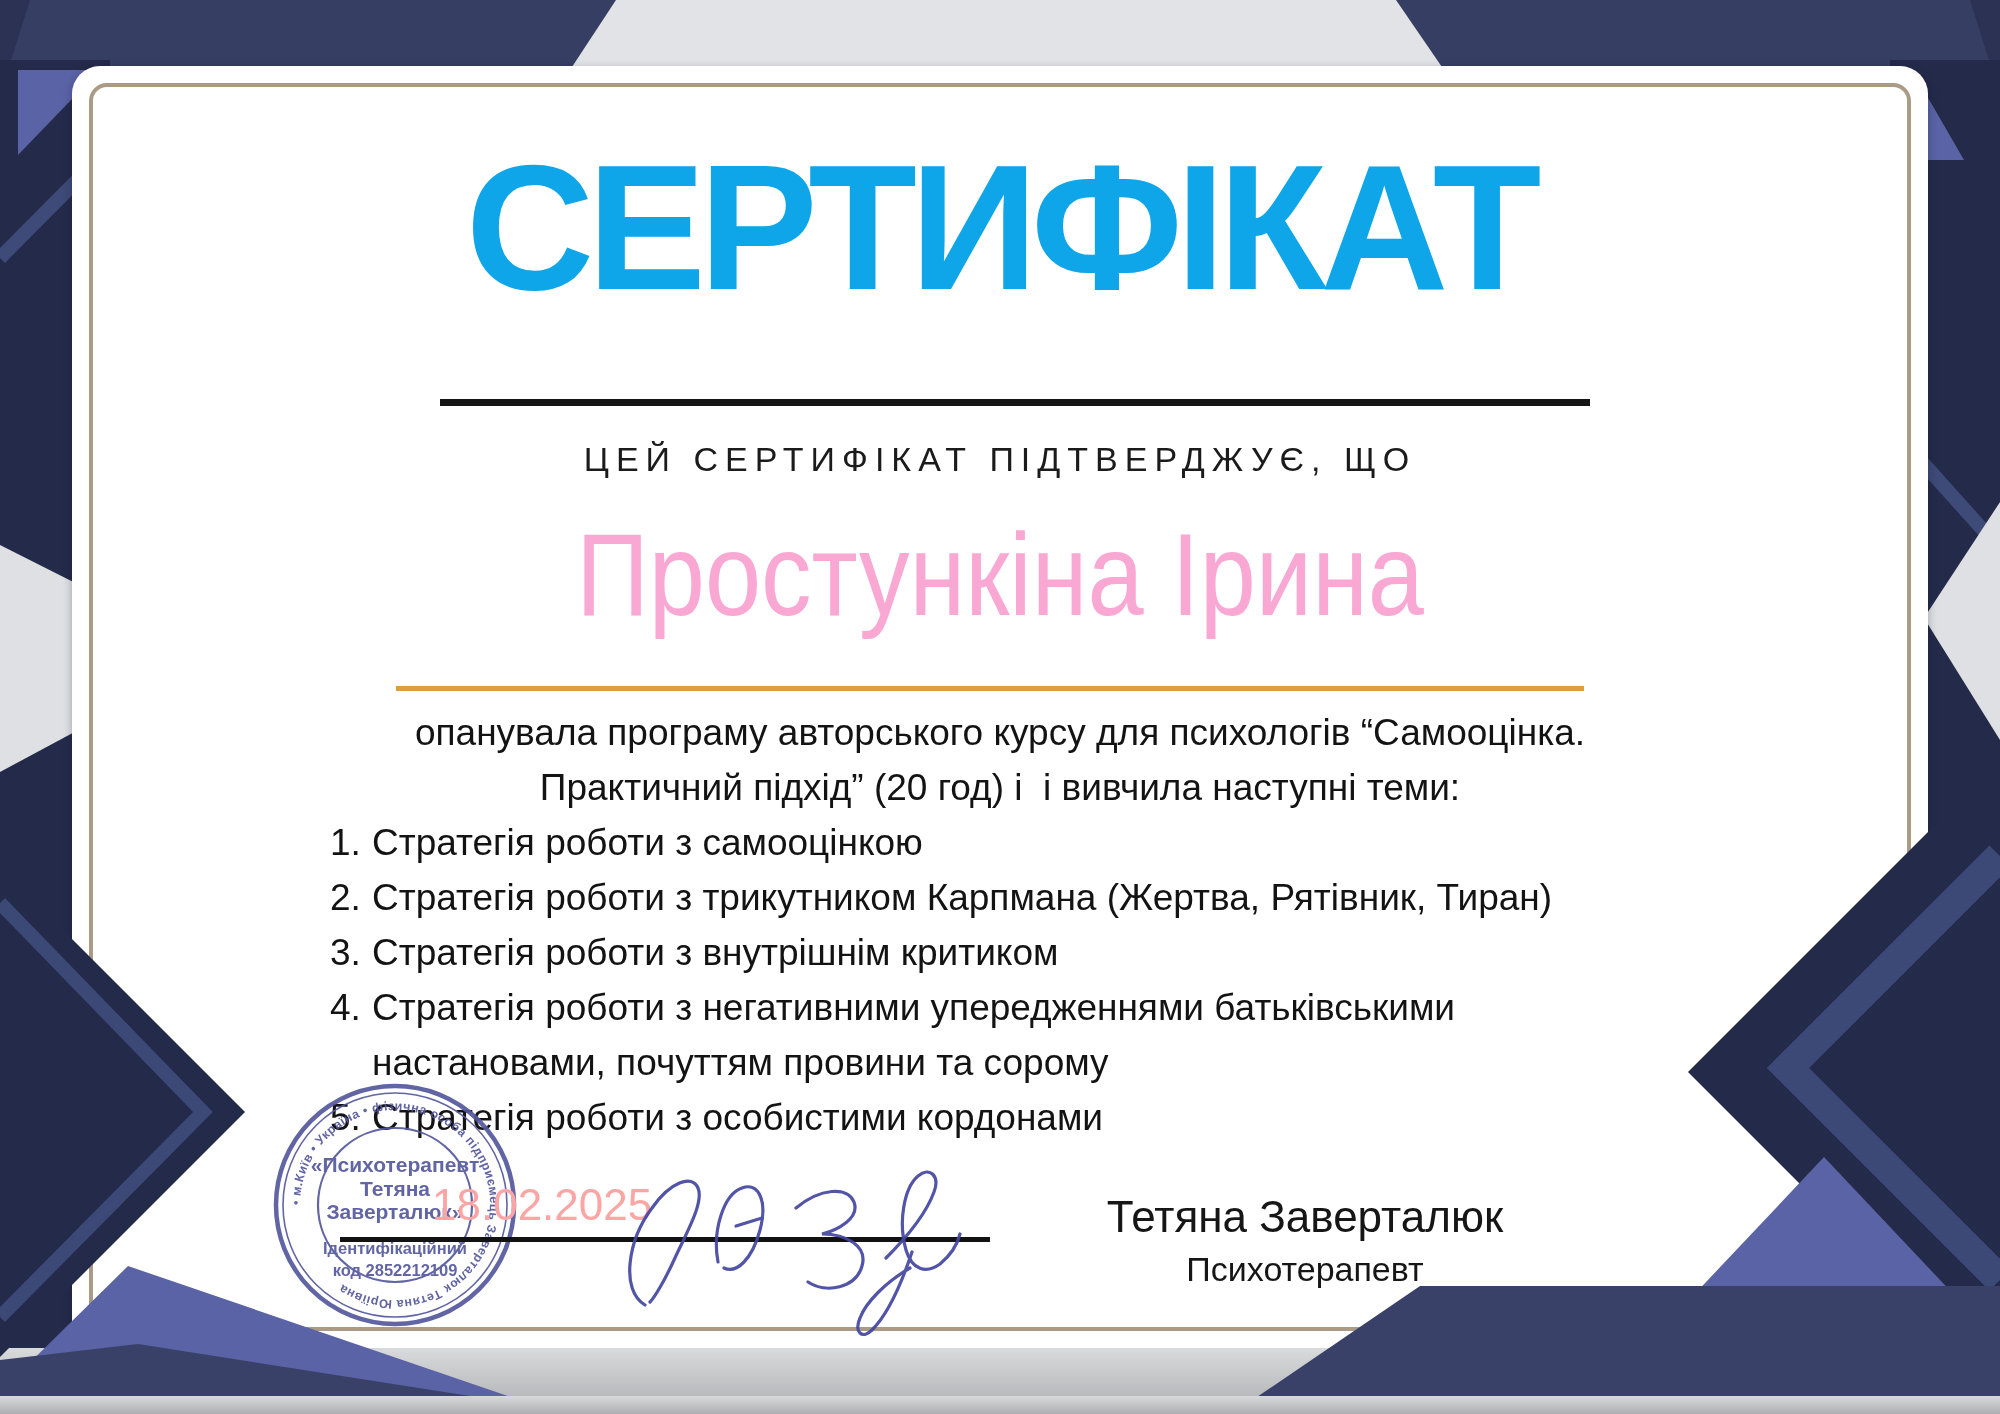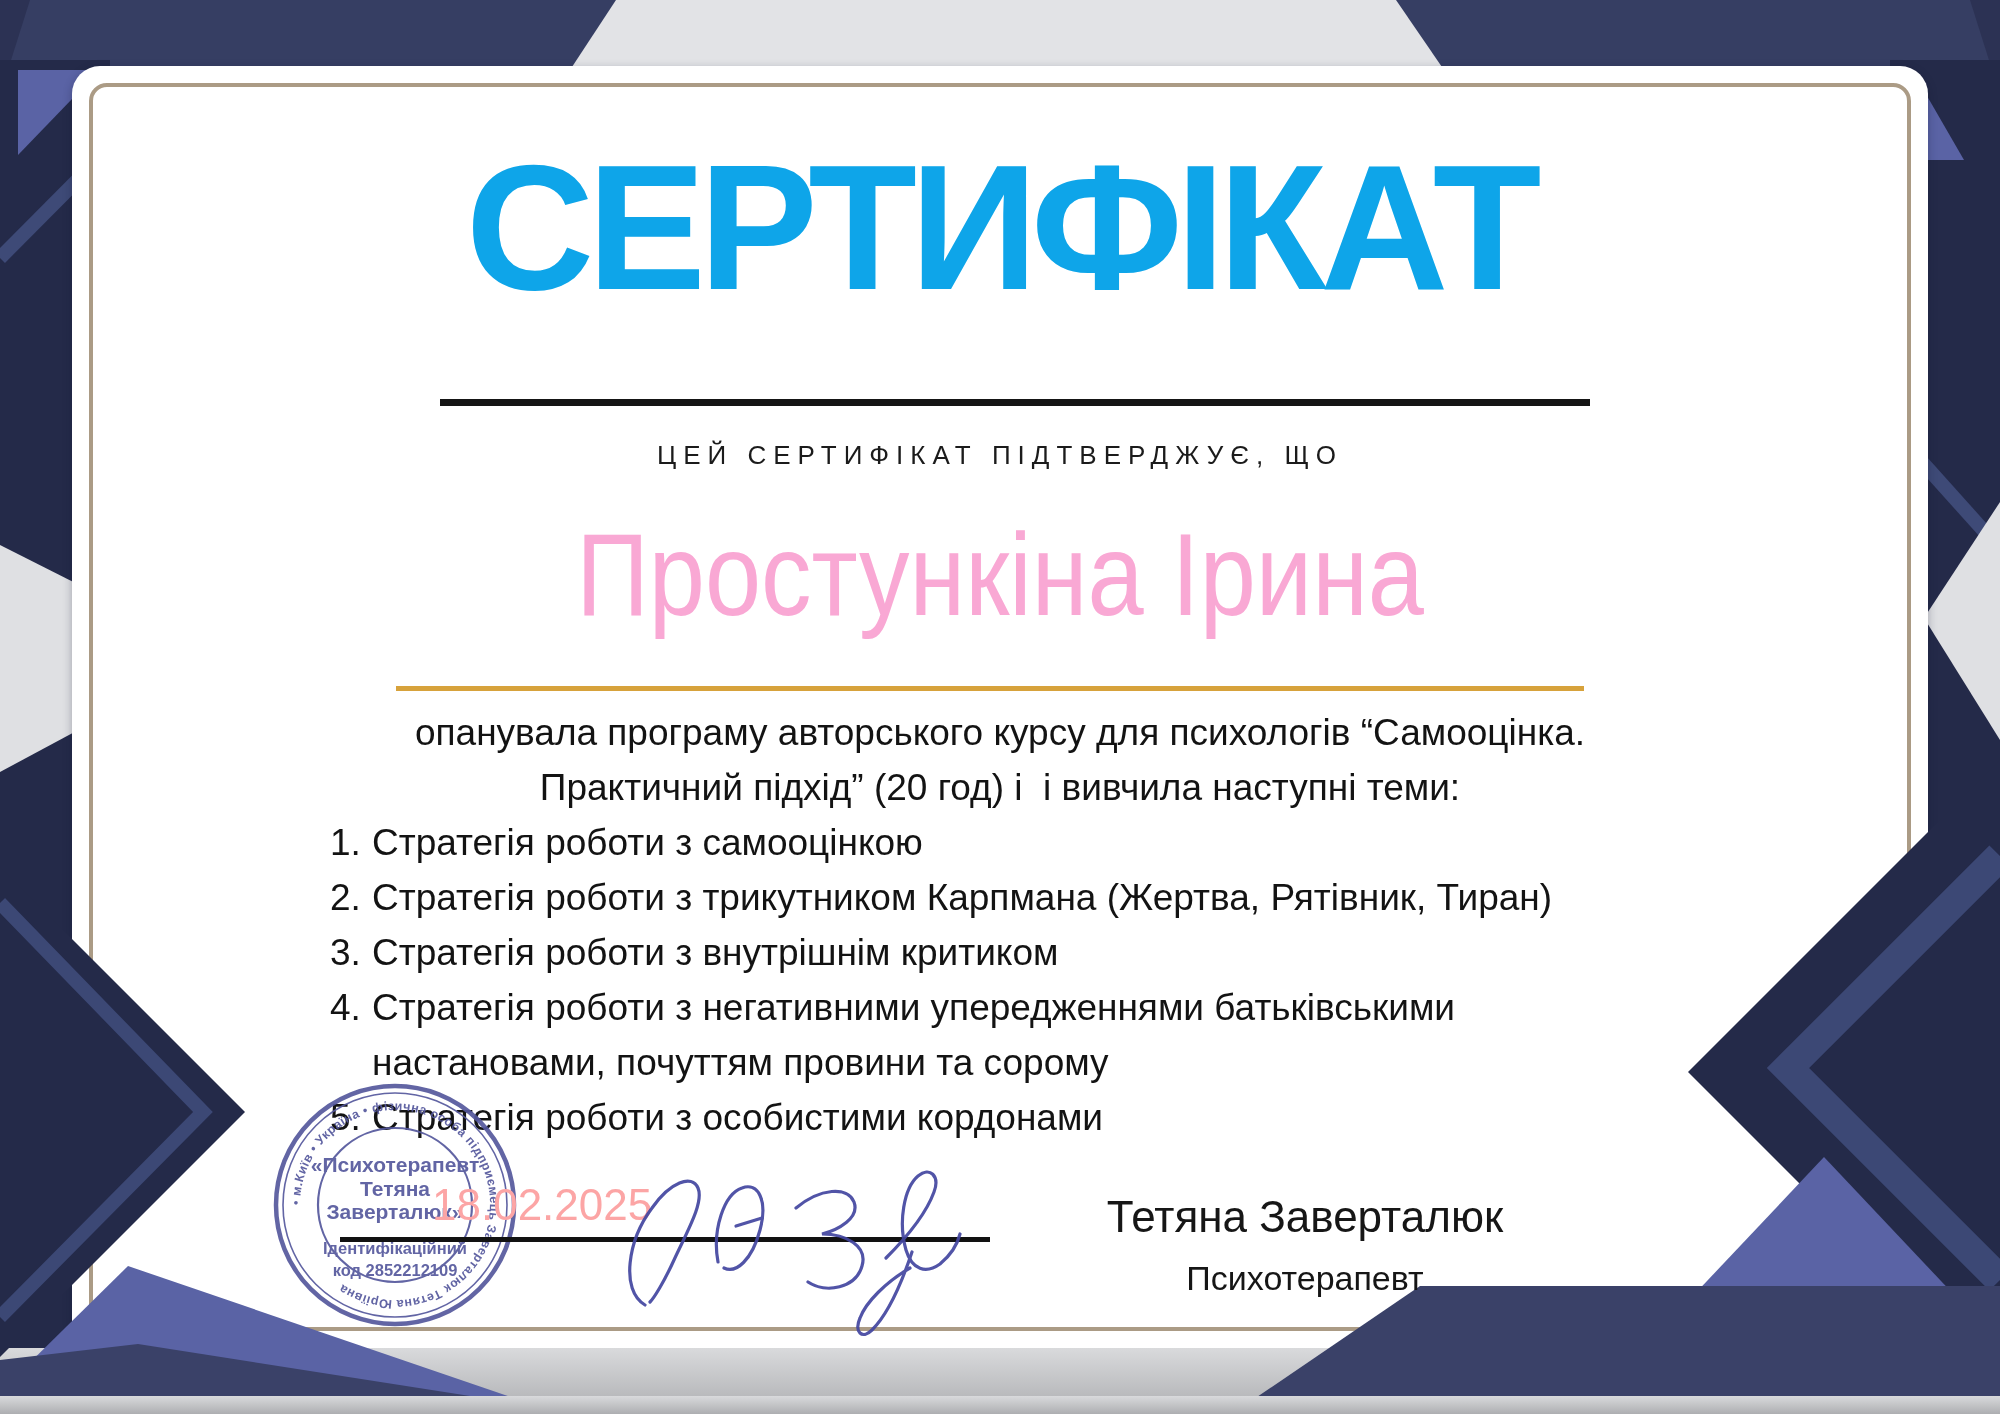--- a/index.html
+++ b/index.html
@@ -11,39 +11,39 @@
         background:#ffffff;border-radius:28px;z-index:1;
         box-shadow:0 3px 10px rgba(15,20,45,.30);}
   .card-inner-border{position:absolute;left:17px;top:17px;right:17px;bottom:17px;
         border:4px solid #ab9b85;border-radius:18px;}
   .overlay{z-index:2;pointer-events:none;}
   .content{position:absolute;left:0;top:0;width:2000px;height:1414px;z-index:3;}
   .title{position:absolute;left:0;top:148px;width:2000px;text-align:center;
          font-size:178px;font-weight:700;letter-spacing:-7px;color:#0ea5e9;line-height:160px;}
   .title-rule{position:absolute;left:440px;top:399px;width:1150px;height:7px;background:#151515;}
   .subtitle{position:absolute;left:0;top:440px;width:2000px;text-align:center;
-         font-size:26px;letter-spacing:7px;color:#1b1b1b;white-space:pre;}
+         font-size:34px;letter-spacing:7px;color:#1b1b1b;white-space:pre;}
   .name-wrap{position:absolute;left:0;top:508px;width:2000px;text-align:center;color:#f9a8d4;}
   .name-wrap span{display:inline-block;transform:scaleX(.87);transform-origin:center;
          font-size:116px;font-weight:400;letter-spacing:0;}
   .gold-rule{position:absolute;left:396px;top:686px;width:1188px;height:5px;background:#d7a23b;}
   .para{position:absolute;left:150px;width:1700px;text-align:center;font-size:37px;
         color:#131313;white-space:pre;}
   .para1{top:712px;}
   .para2{top:767px;}
   .topics{position:absolute;left:330px;top:822px;width:1420px;font-size:37px;color:#131313;}
   .topic{height:55px;display:flex;}
   .topic .num{width:42px;flex:0 0 auto;}
   .topic .cont{padding-left:42px;}
   .date{position:absolute;left:432px;top:1180px;font-size:44px;color:#fca5a5;}
   .sig-line{position:absolute;left:340px;top:1237px;width:650px;height:5px;background:#121212;}
   .signer{position:absolute;left:1105px;top:1192px;width:400px;text-align:center;
           font-size:44px;color:#161616;}
   .signer-title{position:absolute;left:1105px;top:1250px;width:400px;text-align:center;
-          font-size:34px;color:#161616;margin-top:9px;}
+          font-size:34px;color:#161616;}
   .stamp{position:absolute;left:240px;top:1055px;width:320px;height:300px;opacity:.92;}
   .stamp text{font-family:"Liberation Sans",sans-serif;fill:#55589d;}
   .signature{position:absolute;left:600px;top:1130px;width:380px;height:220px;}
 </style>
 </head>
 <body>
 
 <div class="stage">
 
   <svg class="layer bg" viewBox="0 0 2000 1414" aria-hidden="true">

